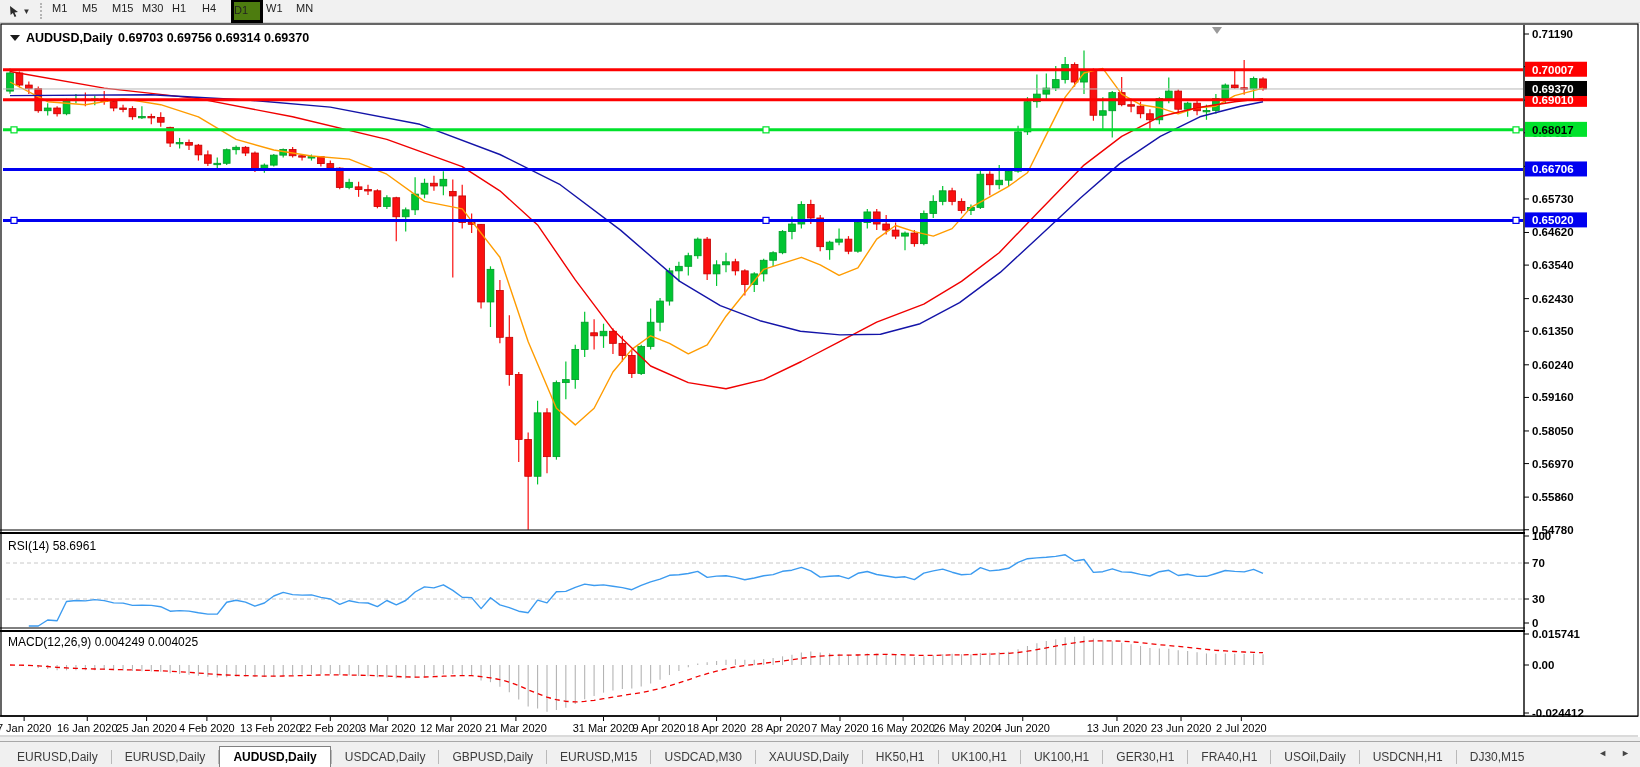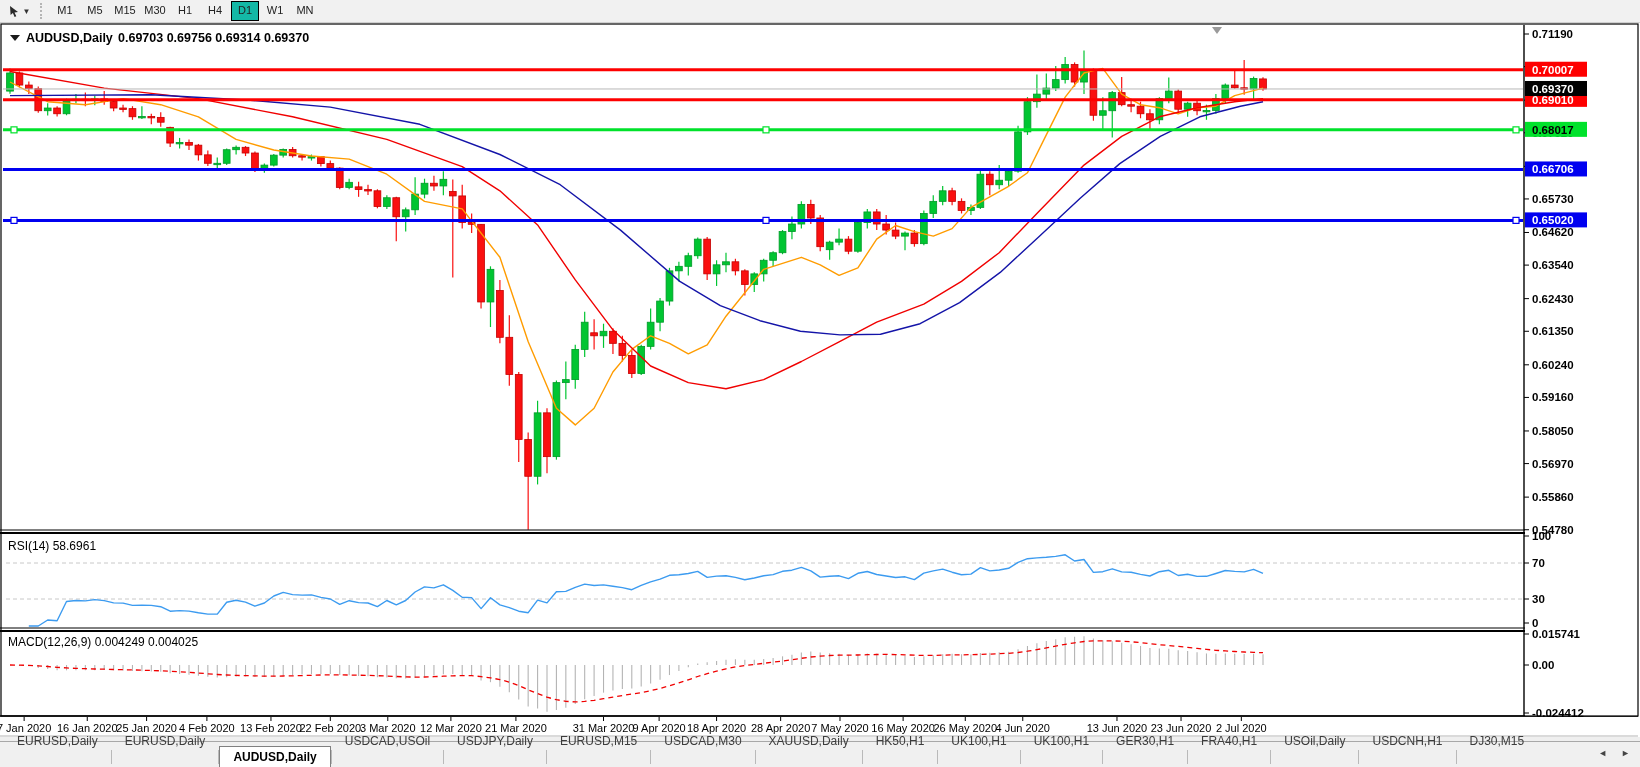--- a/index.html
+++ b/index.html
@@ -2,27 +2,27 @@
 <html><head>
 <meta charset="utf-8">
 <style>
   html,body{margin:0;padding:0;background:#f0f0f0;width:1640px;height:767px;overflow:hidden;
     font-family:"Liberation Sans", sans-serif;-webkit-font-smoothing:antialiased;}
   .toolbar{height:22px;background:#f1f1f1;border-bottom:1px solid #cfcfcf;display:flex;align-items:center;}
   .tool-icon{width:30px;height:18px;display:flex;align-items:center;justify-content:center;margin-left:4px;cursor:pointer;}
   .tool-icon .dd{font-size:8px;color:#333;margin-left:2px;}
   .grip{height:16px;border-left:2px dotted #b5b5b5;margin:0 8px 0 6px;}
   .tf-btn{min-width:26px;height:18px;margin:0 1px;border:1px solid transparent;background:transparent;
-    font-family:"Liberation Sans",sans-serif;font-size:11px;color:#222;text-align:center;line-height:17px;cursor:pointer;}
-  .tf-btn.active{background:#14b8a6;border:1px solid #000000;}
+    font-family:"Liberation Sans",sans-serif;font-size:11px;color:#222;line-height:17px;cursor:pointer;}
+  .tf-btn.active{background:#4d7c0f;border:3px solid #000000;}
   .chart-area{position:relative;width:1640px;height:718px;background:#fff;}
   svg text{font-family:"Liberation Sans",sans-serif;}
   .tabbar{height:27px;background:#f0f0f0;border-top:1px solid #a8a8a8;display:flex;align-items:flex-end;position:relative;}
   .tab{height:20px;line-height:20px;padding:0 13px;font-size:12px;color:#3c3c3c;background:transparent;
-    white-space:nowrap;cursor:pointer;margin-bottom:18px;}
+    white-space:nowrap;cursor:pointer;margin-bottom:2px;}
   .tab.active{background:#ffffff;border:1px solid #808080;border-bottom:none;font-weight:bold;color:#000;
     height:21px;line-height:21px;margin-bottom:1px;}
   .tabsep{width:1px;height:14px;background:#b9b9b9;margin-bottom:5px;}
   .tab-arrows{position:absolute;right:10px;top:6px;display:flex;gap:14px;}
   .tab-arrow{font-size:9px;color:#444;cursor:pointer;line-height:10px;}
 </style>
 </head>
 <body>
 
 <div class="toolbar">
@@ -893,23 +893,23 @@
 </div>
 
 <div class="tabbar" id="tabBar">
     <div style="width: 4px;"></div>
     <div class="tab">EURUSD,Daily</div>
     <div class="tabsep"></div>
     <div class="tab">EURUSD,Daily</div>
     <div class="tabsep"></div>
     <div class="tab active">AUDUSD,Daily</div>
     <div class="tabsep"></div>
-    <div class="tab">USDCAD,USOil</div>
-    <div class="tabsep"></div>
-    <div class="tab">USDJPY,Daily</div>
+    <div class="tab">USDCAD,Daily</div>
+    <div class="tabsep"></div>
+    <div class="tab">GBPUSD,Daily</div>
     <div class="tabsep"></div>
     <div class="tab">EURUSD,M15</div>
     <div class="tabsep"></div>
     <div class="tab">USDCAD,M30</div>
     <div class="tabsep"></div>
     <div class="tab">XAUUSD,Daily</div>
     <div class="tabsep"></div>
     <div class="tab">HK50,H1</div>
     <div class="tabsep"></div>
     <div class="tab">UK100,H1</div>

